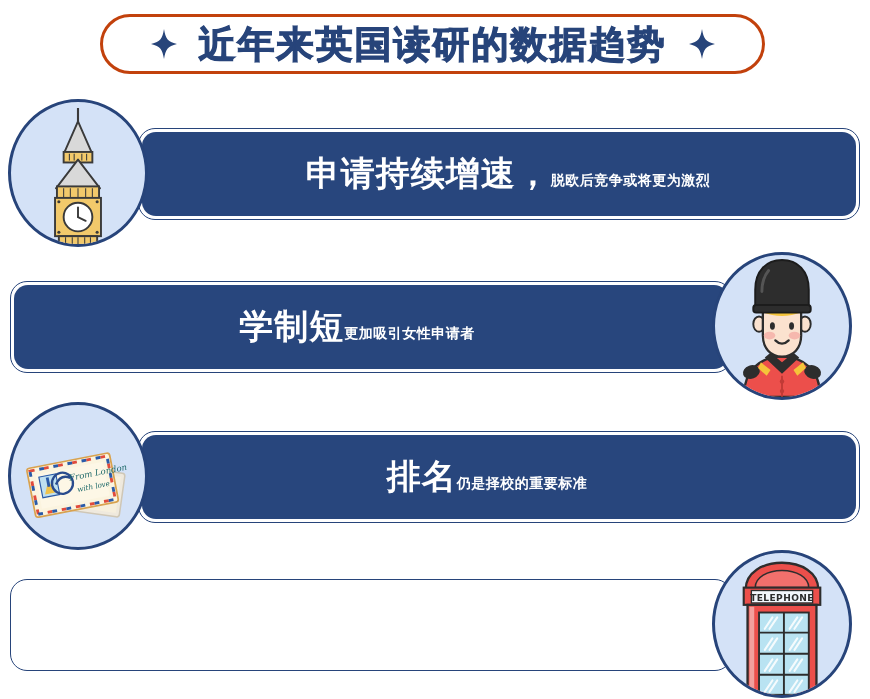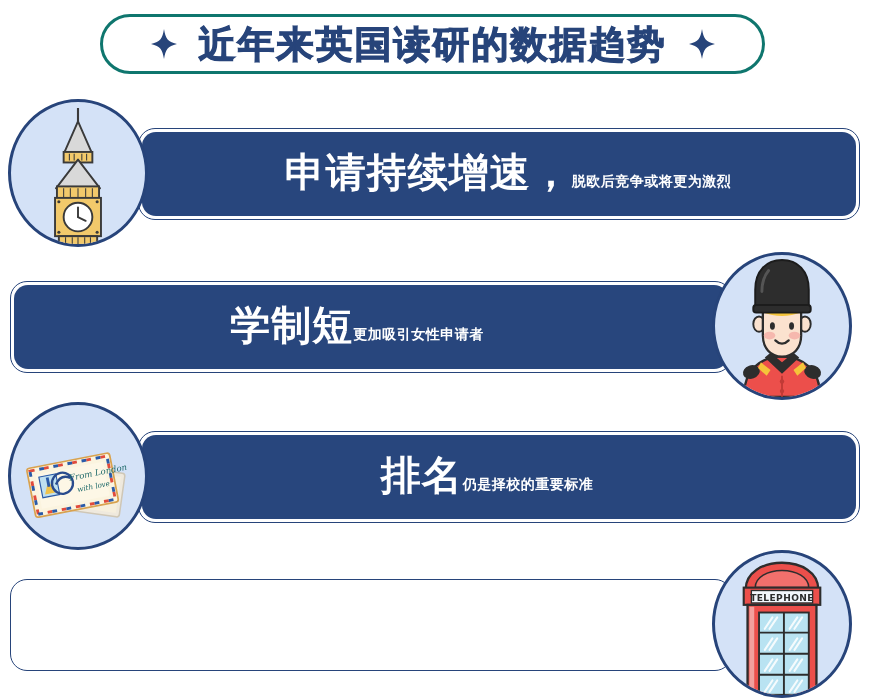--- a/index.html
+++ b/index.html
@@ -17,21 +17,21 @@
   }
 
   
   .title-wrap {
     position: absolute;
     left: 100px;
     top: 14px;
     width: 665px;
     height: 60px;
     box-sizing: border-box;
-    border: 3px solid #0f766e;
+    border: 3px solid #c2410c;
     border-radius: 30px;
     display: flex;
     align-items: center;
     justify-content: center;
     gap: 22px;
     background: #ffffff;
   }
   .sparkle {
     width: 26px;
     height: 30px;
@@ -96,22 +96,22 @@
     white-space: nowrap;
     line-height: 1;
     padding-bottom: 2px;
   }
   .row-1 .bar-text { padding-left: 18px; }
   .row-2 .bar-text { padding-right: 28px; }
   .row-3 .bar-text { padding-right: 24px; }
   .row-4 .bar-text { padding-right: 26px; }
 
   .t-big {
-    font-family: Liberation Serif, serif;
-    font-size: 40px;
+    font-family: Liberation Sans, sans-serif;
+    font-size: 34px;
     font-weight: bold;
     letter-spacing: 1px;
     vertical-align: baseline;
   }
   .t-small {
     font-family: "DejaVu Sans", "Liberation Sans", sans-serif;
     font-size: 14px;
     font-weight: bold;
     letter-spacing: 0.5px;
     vertical-align: baseline;

